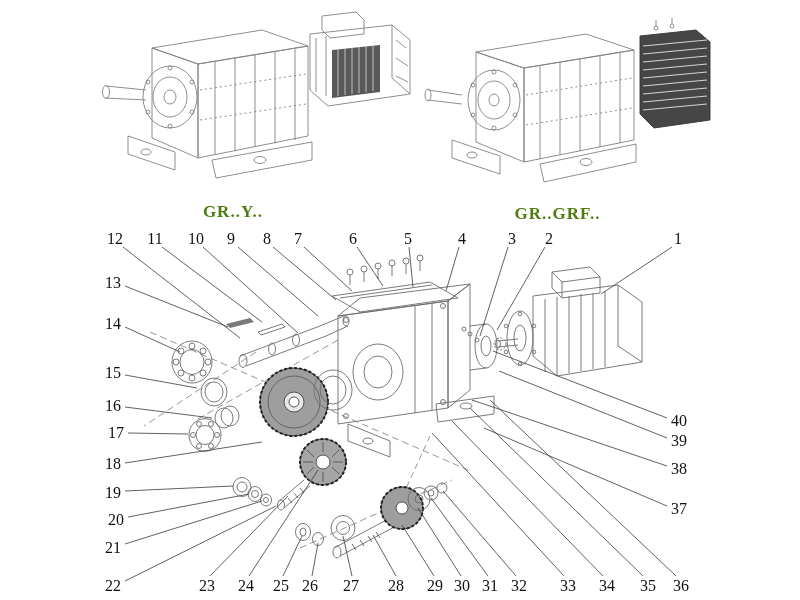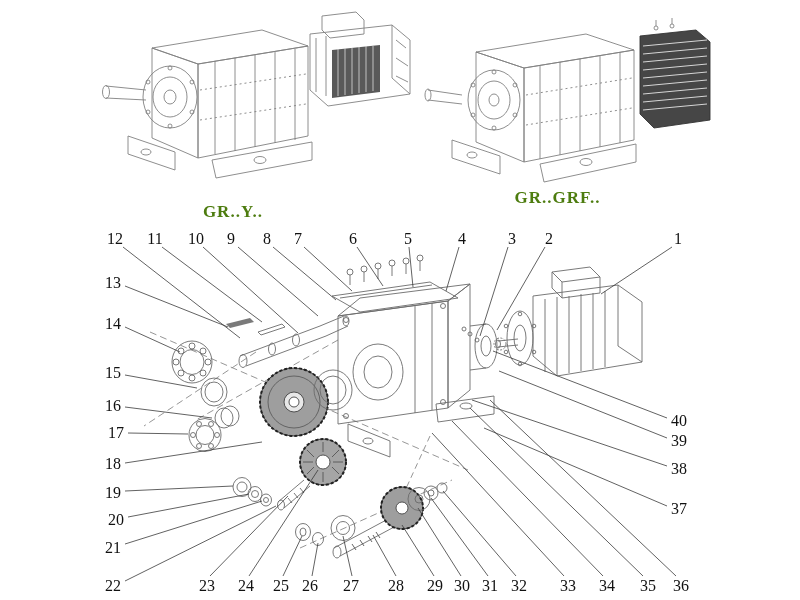--- a/index.html
+++ b/index.html
@@ -311,14 +311,14 @@
         <line x1="667" y1="466" x2="472" y2="400" class="leader"></line>
         <text x="679" y="474" class="callout">38</text>
         <line x1="667" y1="438" x2="499" y2="371" class="leader"></line>
         <text x="679" y="446" class="callout">39</text>
         <line x1="667" y1="418" x2="493" y2="351" class="leader"></line>
         <text x="679" y="426" class="callout">40</text>
       </g>
   </svg>
 
   <div class="model-label" style="left:178px;top:202px;width:110px;">GR..Y..</div>
-  <div class="model-label" style="left:500px;top:188px;width:115px;">GR..GRF..</div>
+  <div class="model-label" style="left:500px;top:204px;width:115px;">GR..GRF..</div>
 </div>
 
 </body></html>

